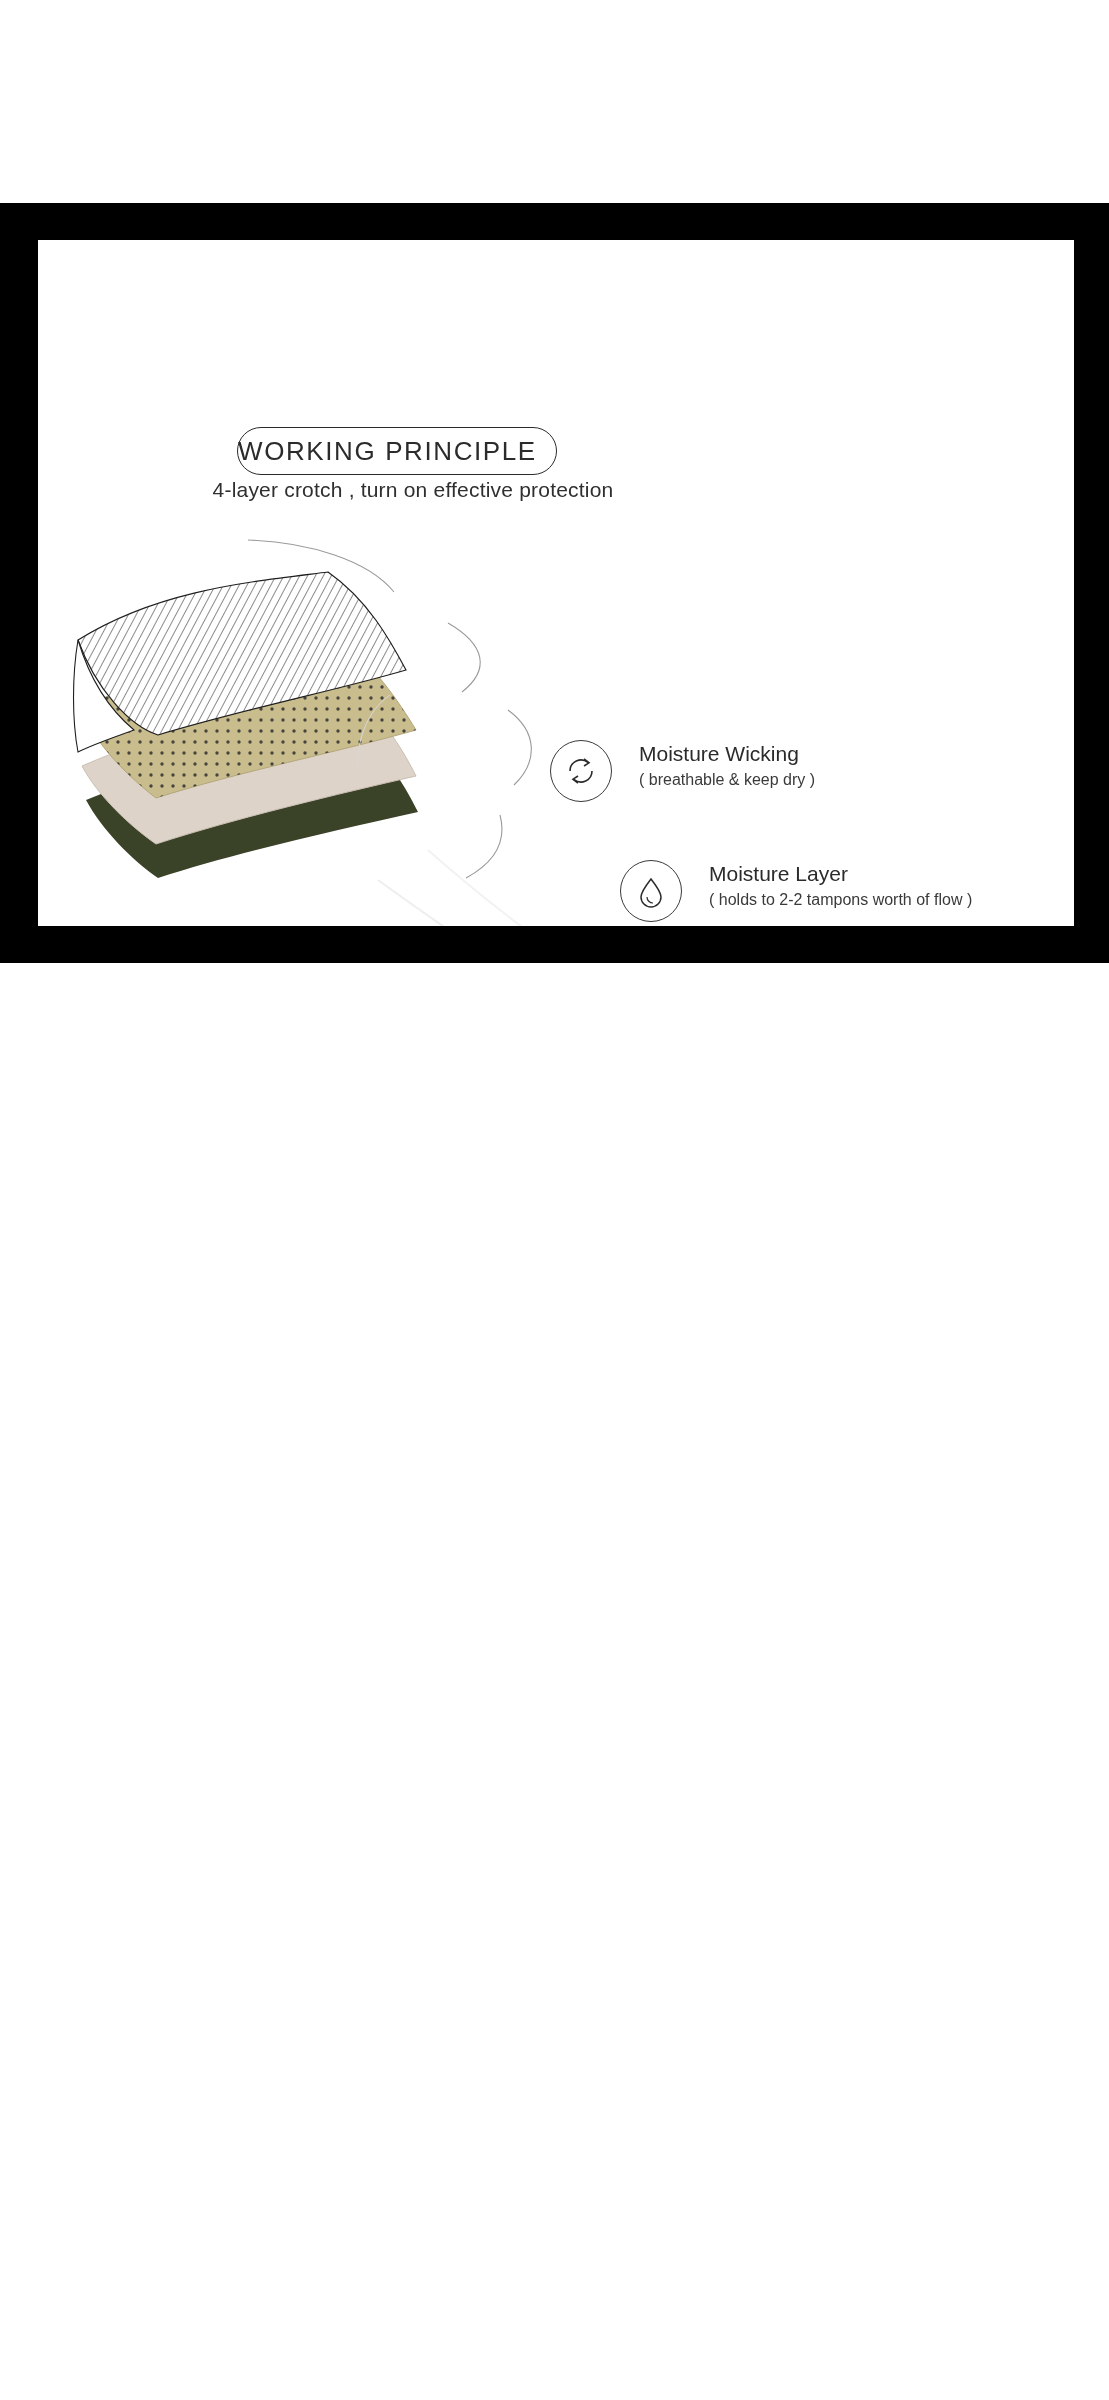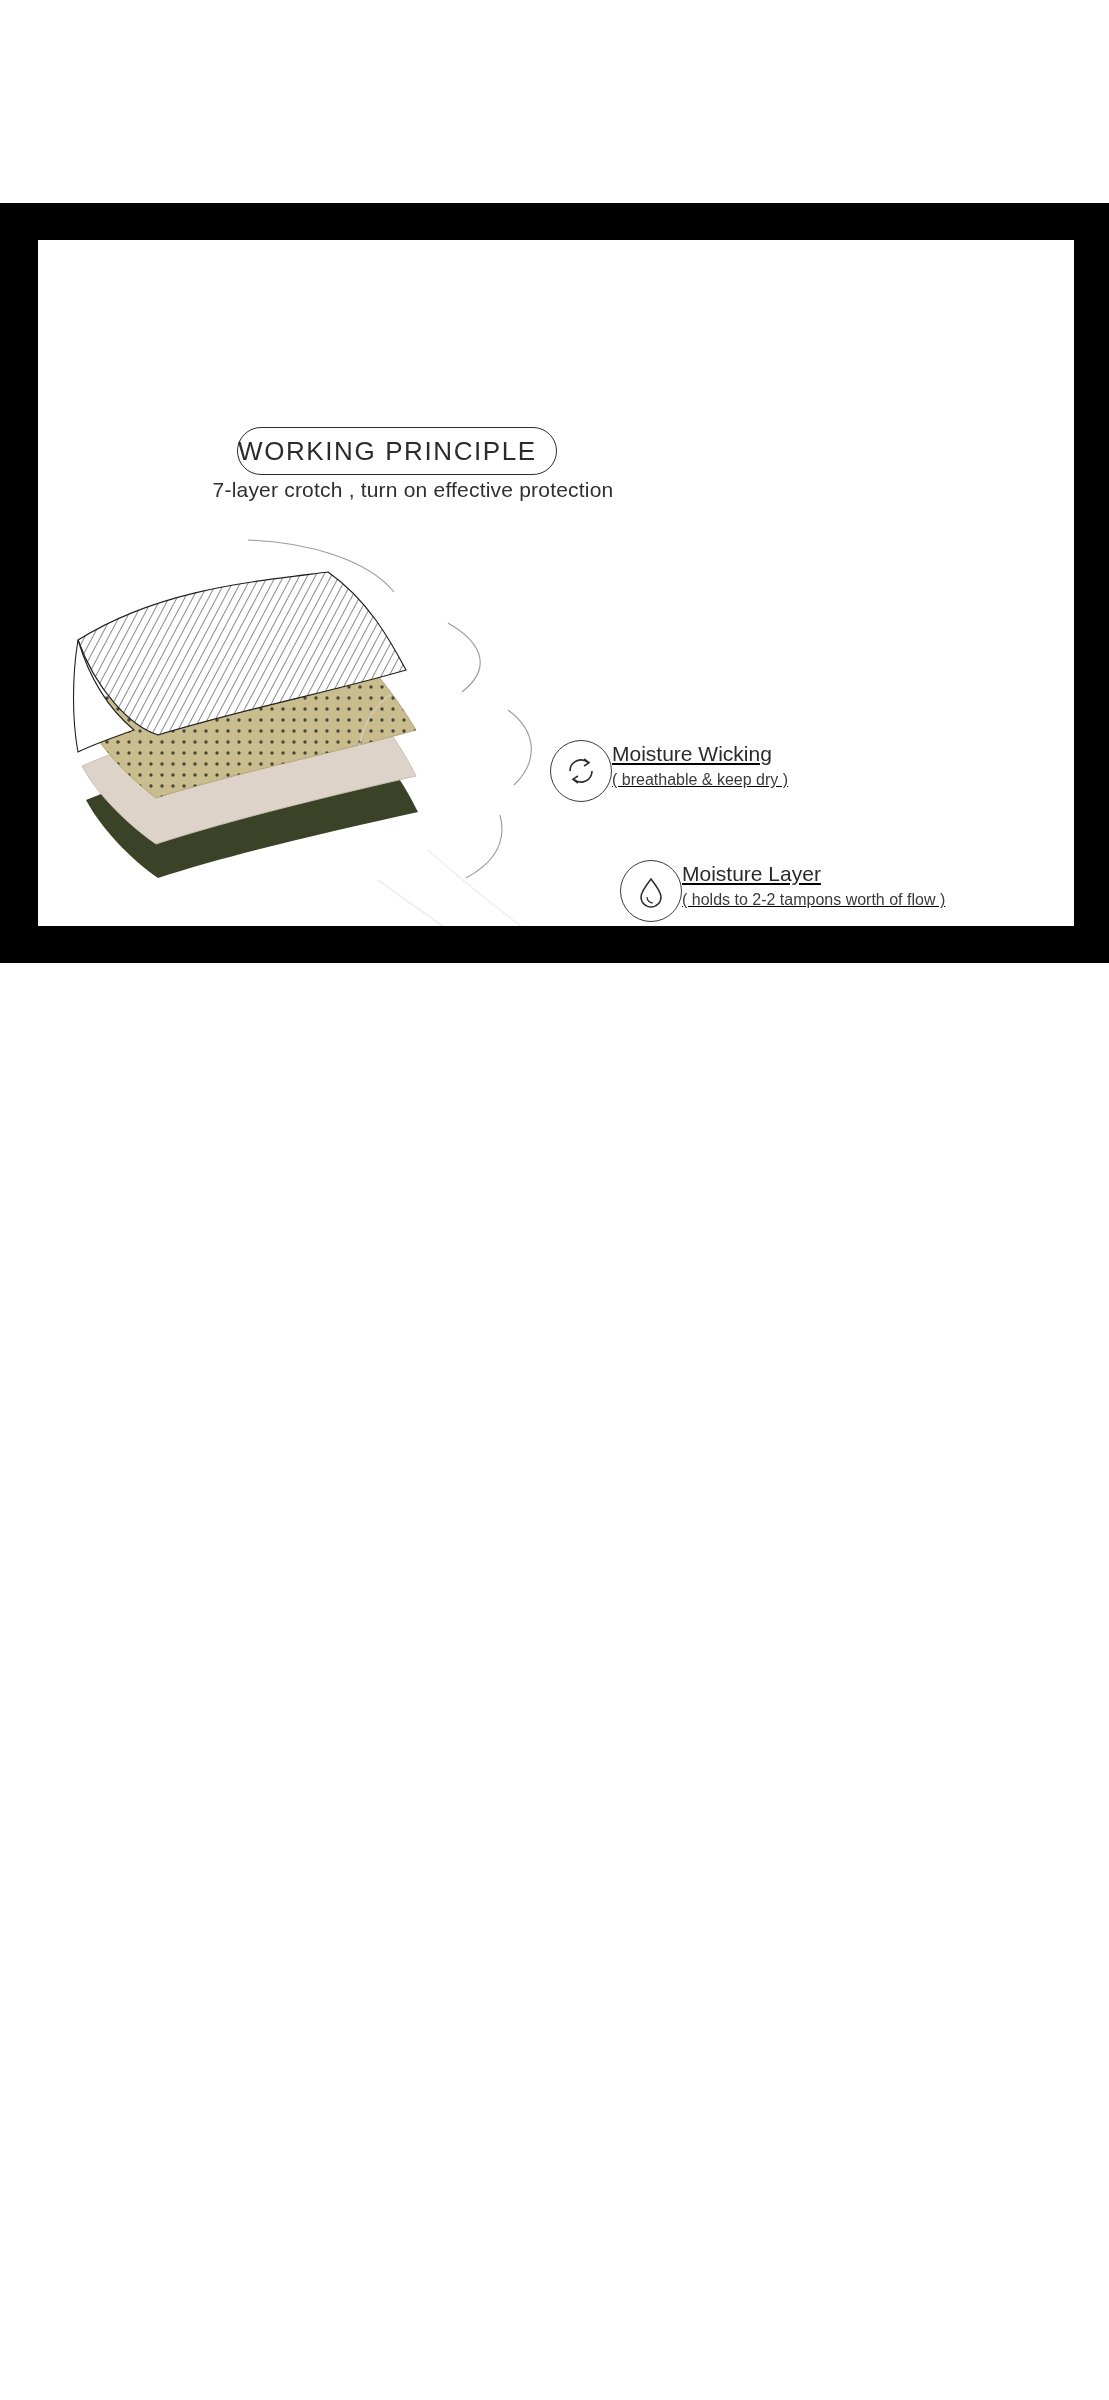--- a/index.html
+++ b/index.html
@@ -101,23 +101,22 @@
     border-radius: 50%;
     border: 1.3px solid #3a3a3a;
     box-sizing: border-box;
     display: flex;
     align-items: center;
     justify-content: center;
     flex: 0 0 auto;
     background: #ffffff;
   }
   .ftext {
-    margin-left: 0;
+    margin-left: 27px;
     padding-top: 2px;
-    text-decoration: underline;
   }
   .ftitle {
     font-size: 21px;
     color: #2b2b2b;
     line-height: 1.15;
     white-space: nowrap;
   }
   .fsub {
     font-size: 16px;
     color: #3a3a3a;
@@ -146,21 +145,21 @@
 <body>
 
 <div class="frame-band"></div>
 
 <div class="card">
 
   <div class="title-pill">
     <span>WORKING PRINCIPLE</span>
   </div>
 
-  <div class="subtitle">7-layer crotch , turn on effective protection</div>
+  <div class="subtitle">4-layer crotch , turn on effective protection</div>
 
   <svg class="illus" viewBox="0 0 420 380">
     <defs>
       <pattern id="diag" width="7" height="7" patternUnits="userSpaceOnUse" patternTransform="rotate(28)">
         <line x1="0" y1="0" x2="0" y2="7" stroke="#1f1f1f" stroke-width="1.1"></line>
       </pattern>
       <pattern id="dots" width="11" height="11" patternUnits="userSpaceOnUse">
         <circle cx="3" cy="3" r="1.7" fill="#2f2f2f"></circle>
       </pattern>
       <clipPath id="clipTop">

